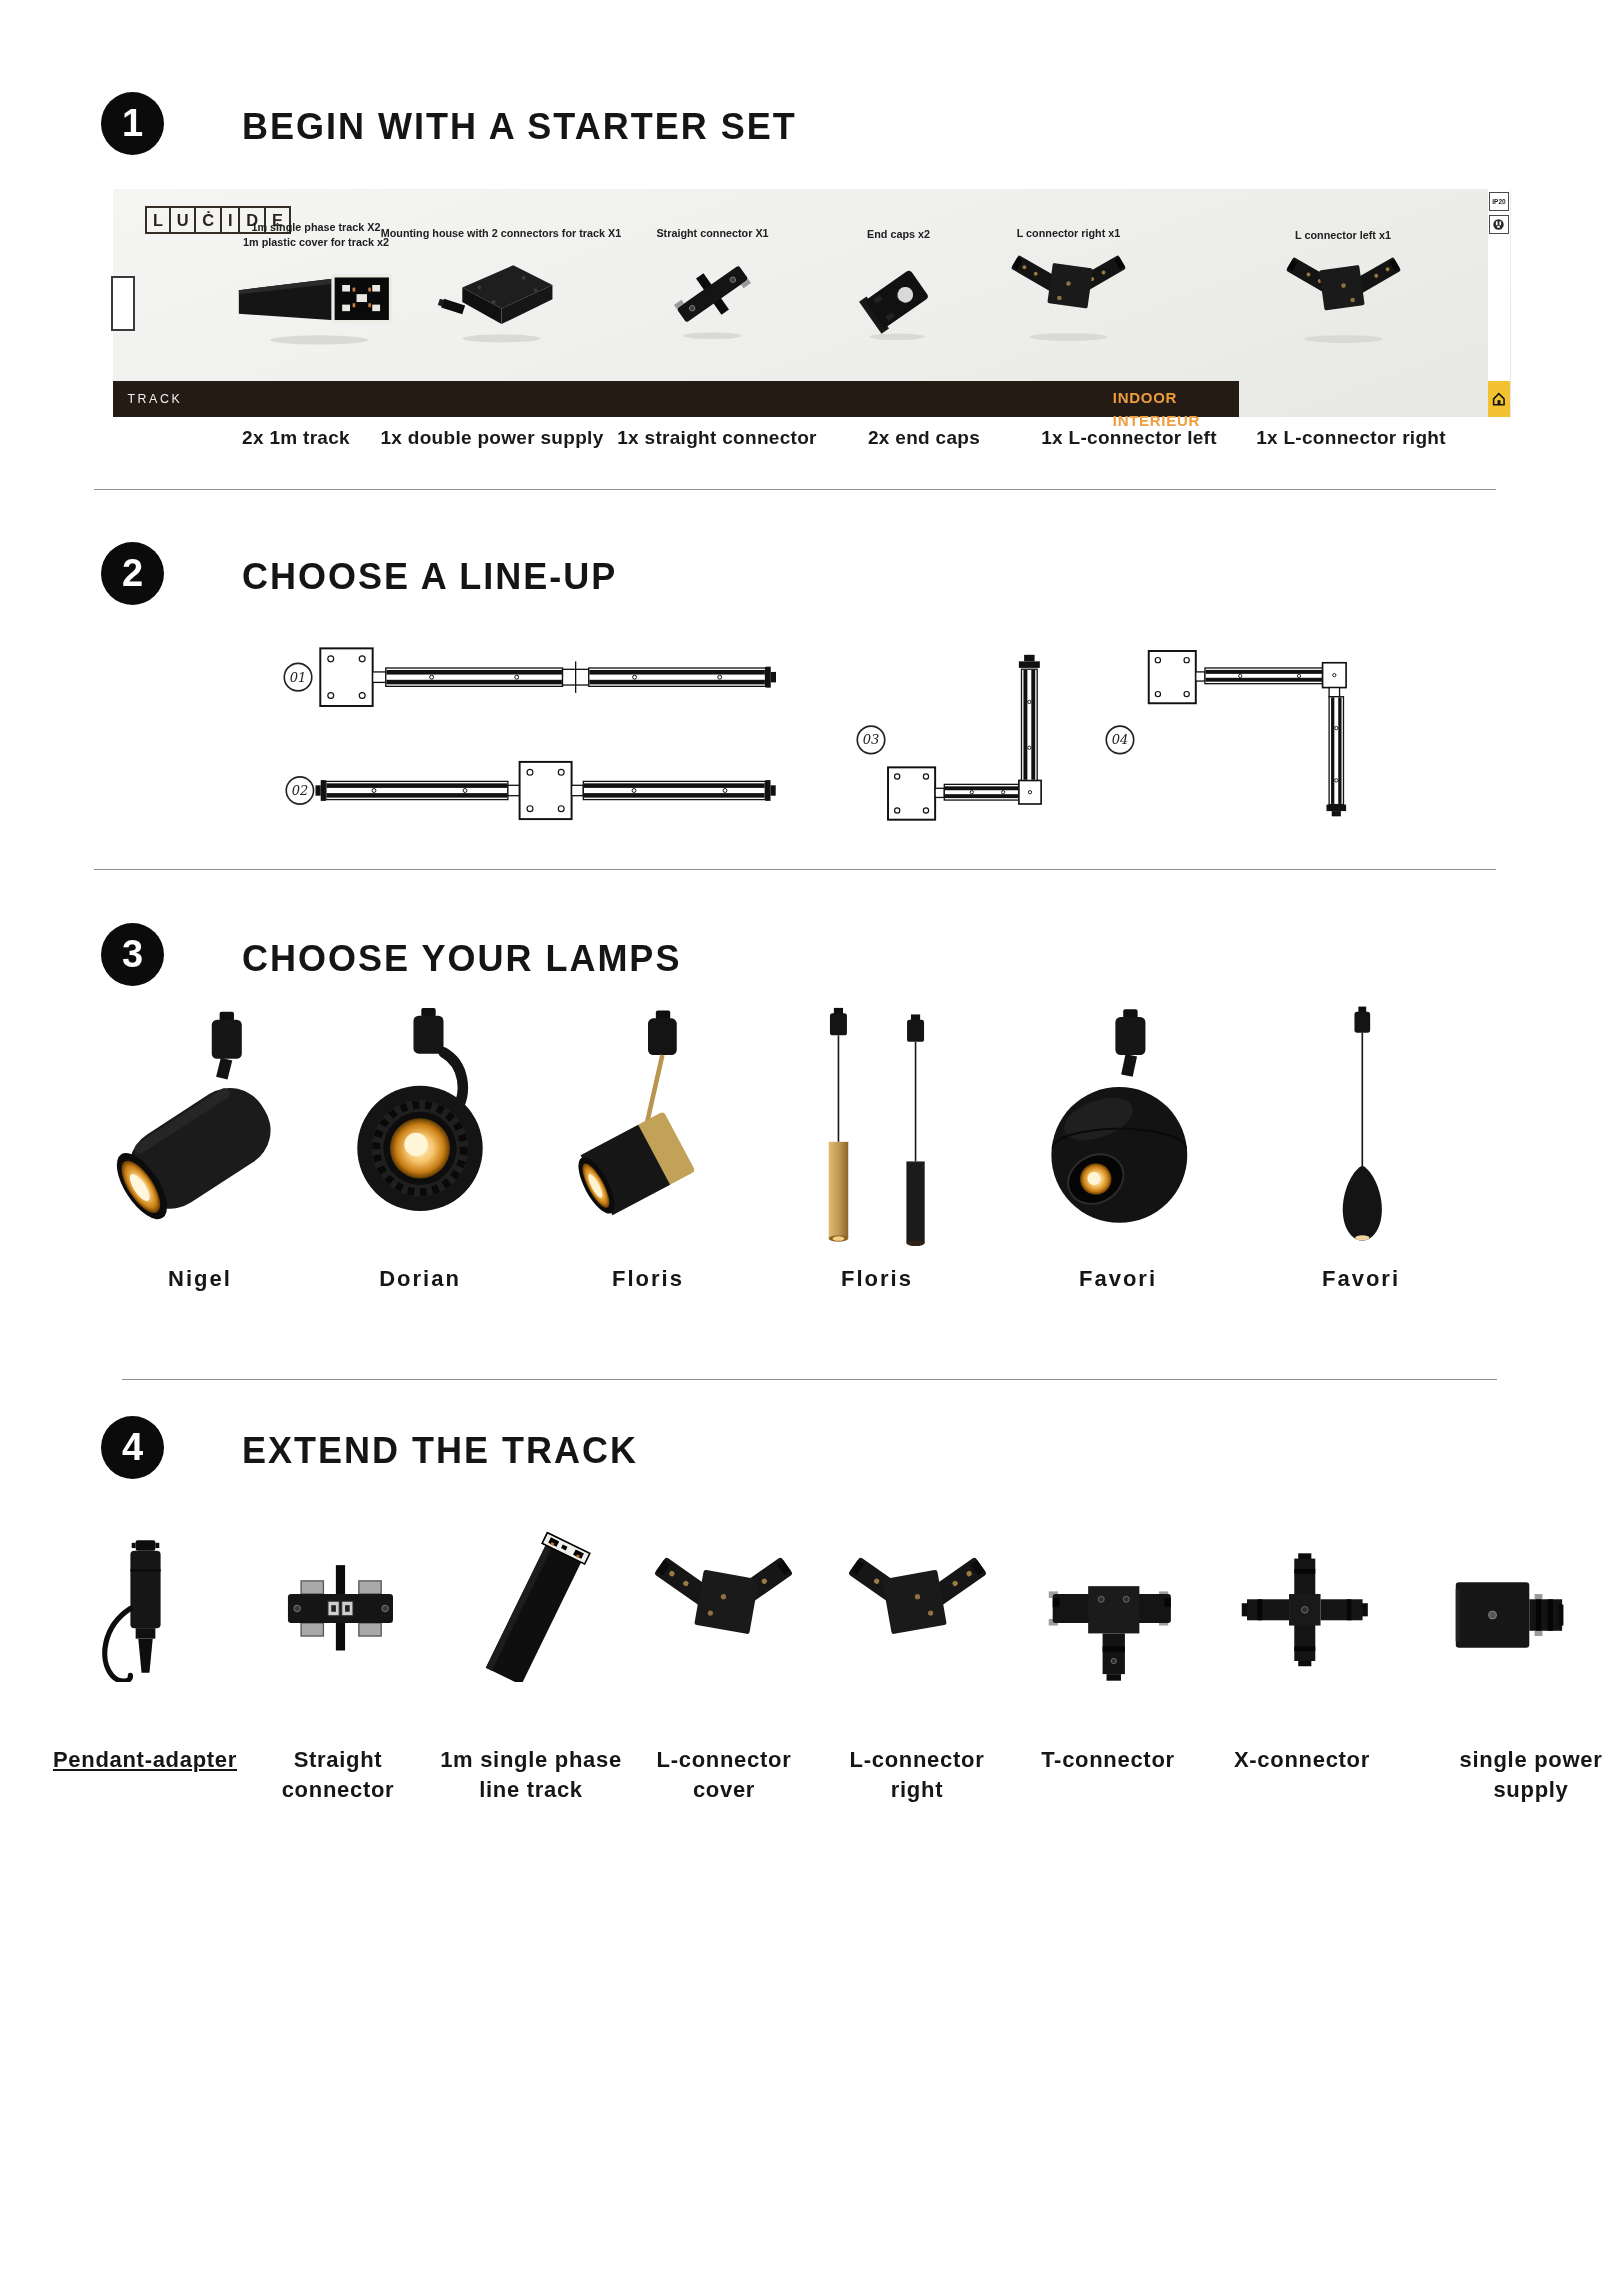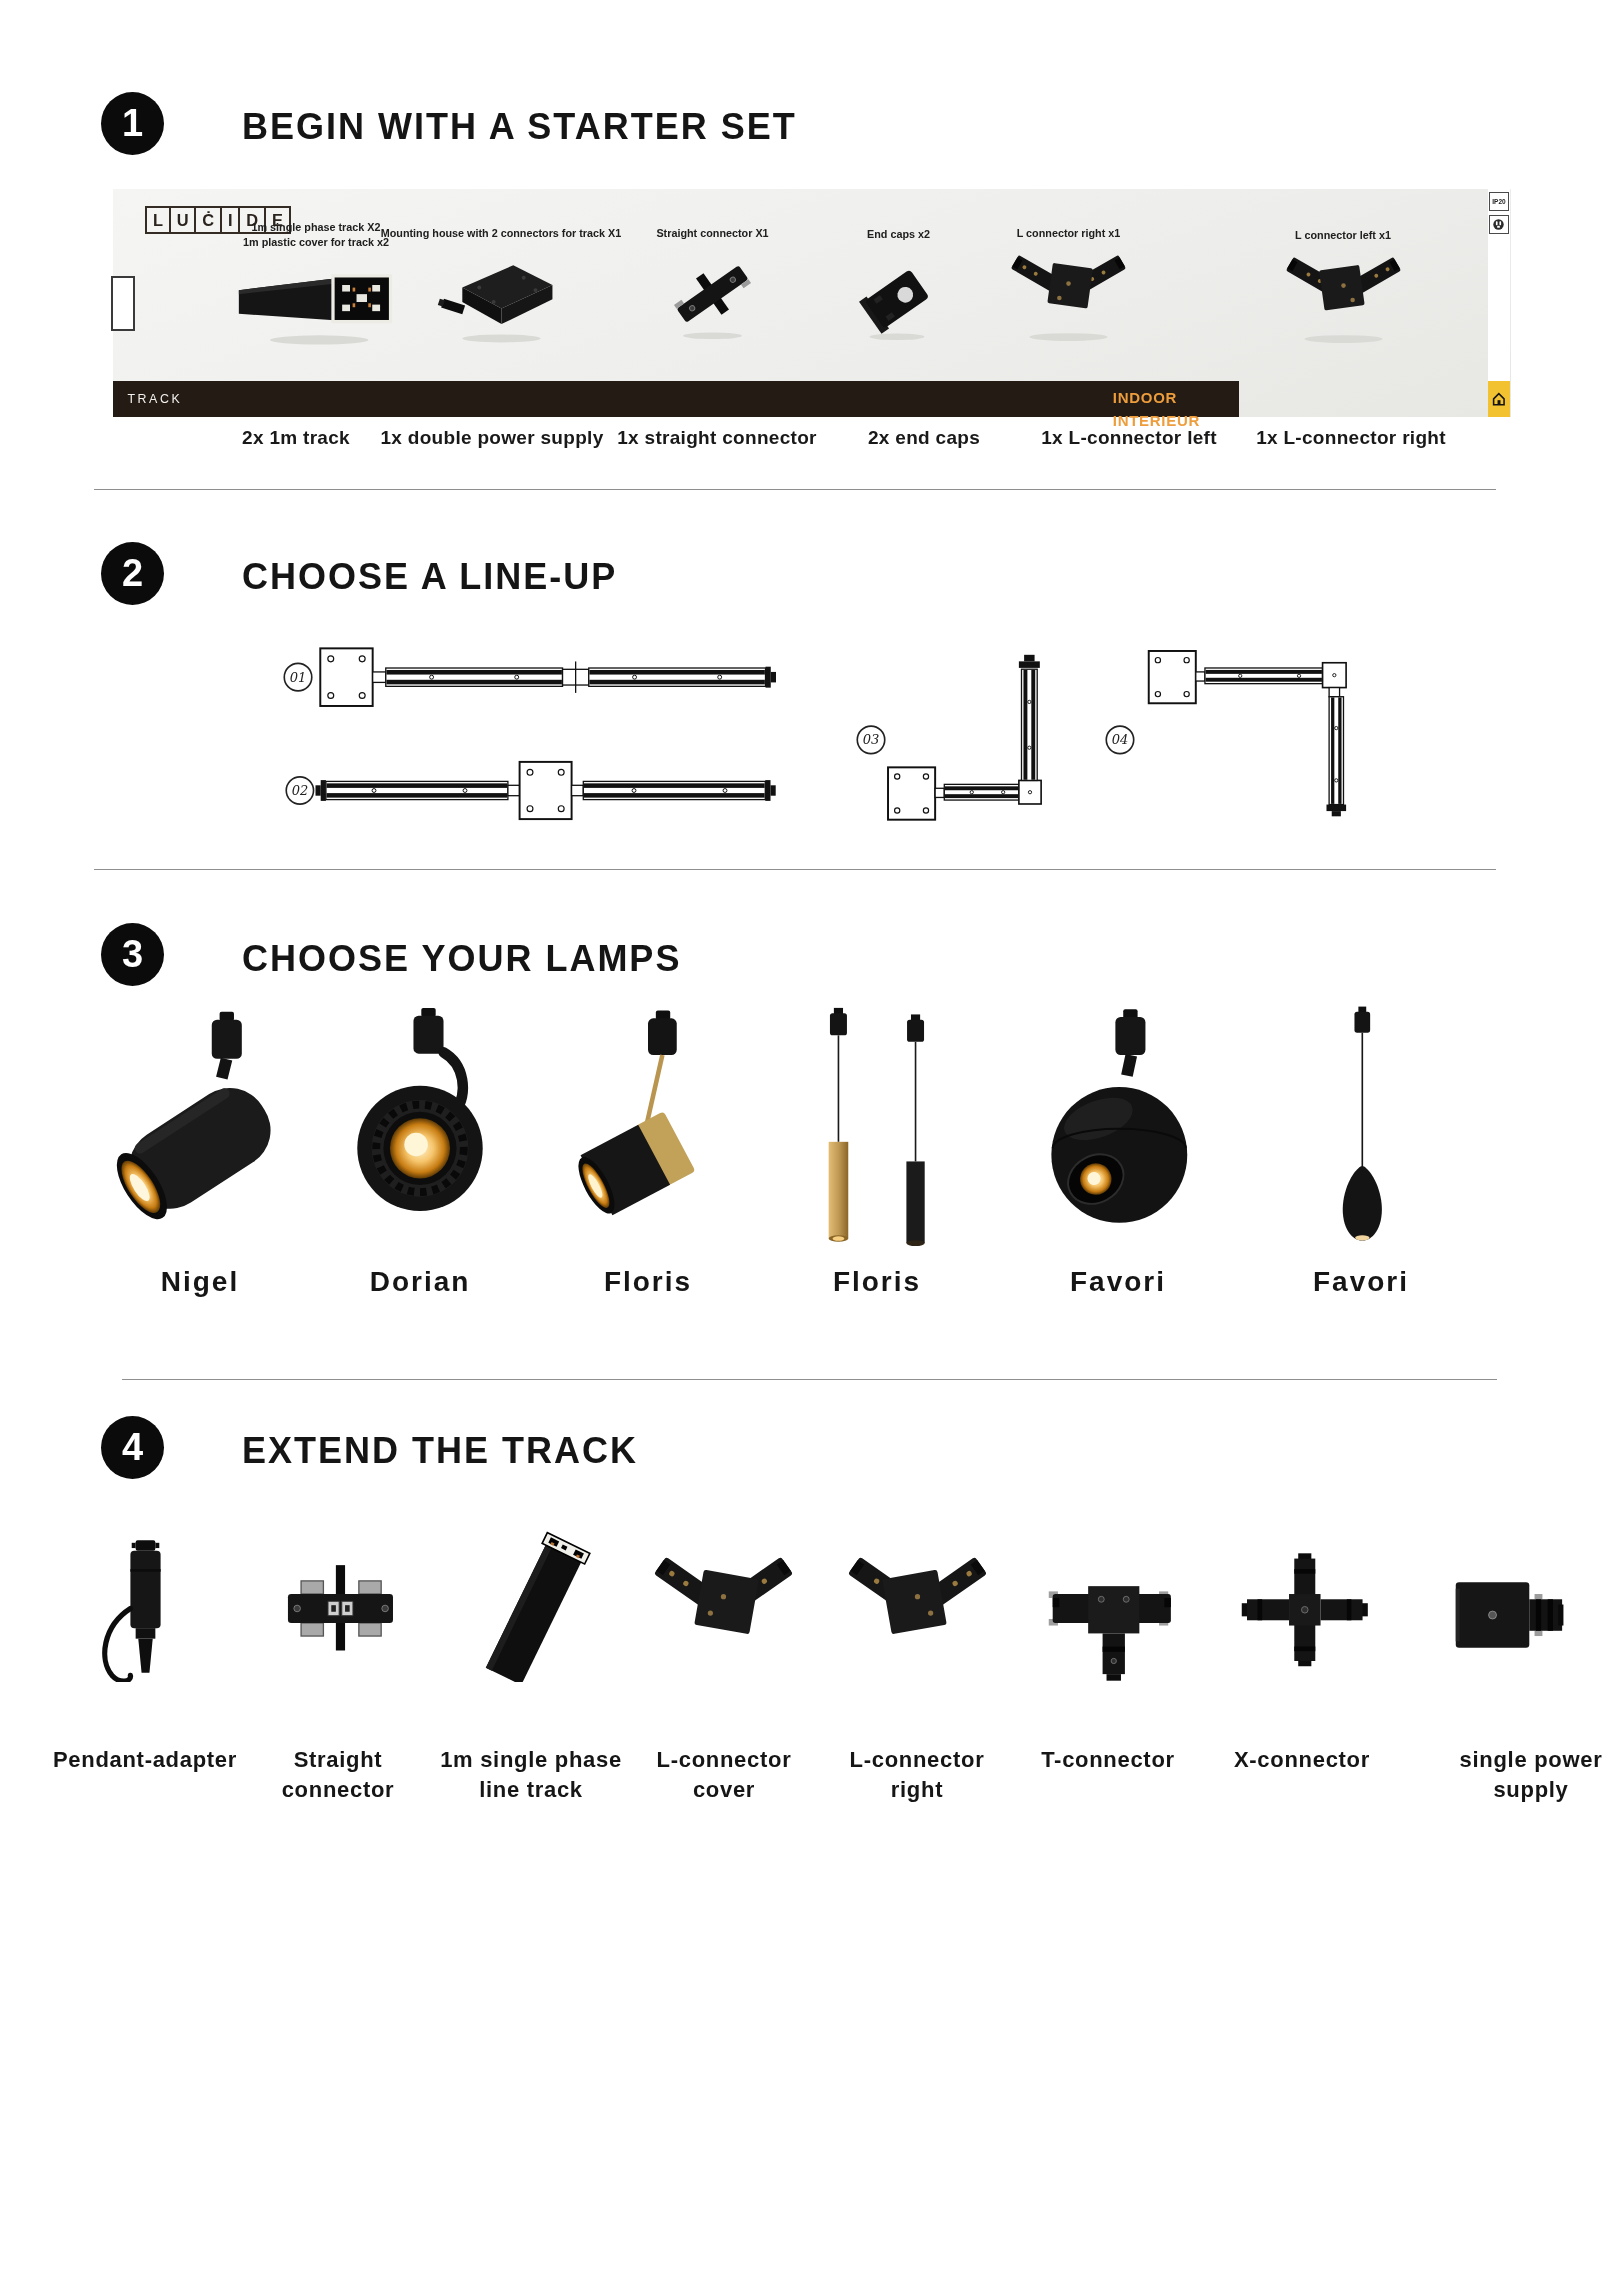--- a/index.html
+++ b/index.html
@@ -35,21 +35,21 @@
   
   .sc{position:absolute;top:427px;transform:translateX(-50%);font-size:19px;font-weight:700;
       letter-spacing:0.3px;color:#191919;white-space:nowrap;}
 
   
   .lu{position:absolute;}
   .lu text{font:italic 20px "DejaVu Serif",serif;fill:#222;text-anchor:middle;}
 
   
   .lamp{position:absolute;top:1001px;width:196px;height:249px;}
-  .lamp-name{position:absolute;top:1266px;transform:translateX(-50%);font-size:28px;font-weight:700;
+  .lamp-name{position:absolute;top:1266px;transform:translateX(-50%);font-size:22px;font-weight:700;
              letter-spacing:2px;color:#161616;white-space:nowrap;}
 
   
   .acc{position:absolute;top:1531px;width:151px;height:151px;}
   .ext-label{position:absolute;top:1745px;transform:translateX(-50%);font-size:22px;font-weight:700;
              letter-spacing:0.7px;color:#161616;text-align:center;line-height:1.35;white-space:nowrap;}
   .ext-label span{display:block;}
 </style>
 </head>
 <body>
@@ -596,21 +596,21 @@
     <rect x="56" y="88" width="6" height="80" fill="#242424"></rect>
     <circle cx="112" cy="128" r="6" fill="#555" stroke="#888" stroke-width="1.5"></circle>
     <rect x="176" y="96" width="12" height="8" fill="#9c9c9c"></rect>
     <rect x="176" y="152" width="12" height="8" fill="#9c9c9c"></rect>
     <rect x="168" y="104" width="50" height="48" fill="#131313"></rect>
     <rect x="178" y="104" width="8" height="48" fill="#050505"></rect>
     <rect x="196" y="104" width="8" height="48" fill="#050505"></rect>
     <rect x="212" y="112" width="8" height="32" fill="#0a0a0a"></rect>
   </svg>
 
-  <div class="ext-label" style="left:145px;">
+  <div class="ext-label" style="left:145px;text-decoration:underline;">
     <span>Pendant-adapter</span>
       <span></span>
   </div>
   <div class="ext-label" style="left:338px;">
     <span>Straight</span>
       <span>connector</span>
   </div>
   <div class="ext-label" style="left:531px;">
     <span>1m single phase</span>
       <span>line track</span>

